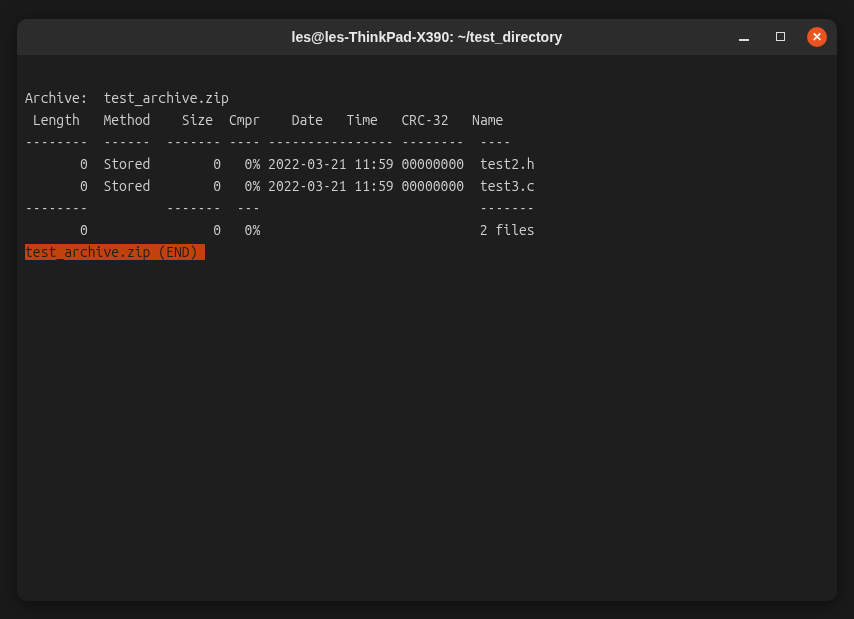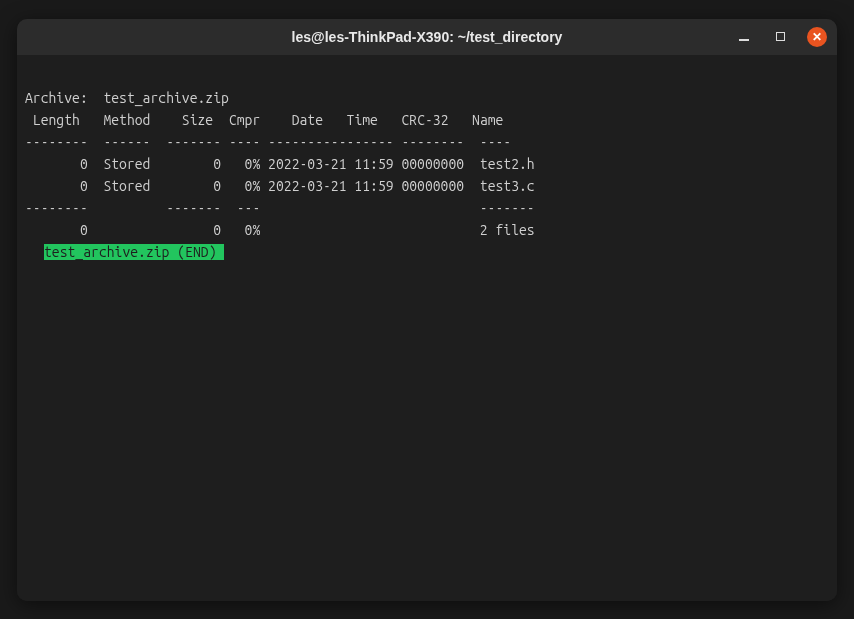--- a/index.html
+++ b/index.html
@@ -86,23 +86,22 @@
       background: #1e1e1e;
       padding: 10px 8px;
       font-family: "Ubuntu Mono", "DejaVu Sans Mono", "Courier New", monospace;
       font-size: 14px;
       line-height: 22px;
       color: #d0d0d0;
       white-space: pre;
       overflow: hidden;
     }
     .hl {
-      background: #22c55e;
+      background: #c2410c;
       color: #1e1e1e;
-      margin-left: 19px;
     }
   </style>
 </head>
 <body>
 
 <div class="window">
   <div class="titlebar">
     <div class="title">les@les-ThinkPad-X390: ~/test_directory</div>
     <div class="window-controls">
       <div class="control-btn">

